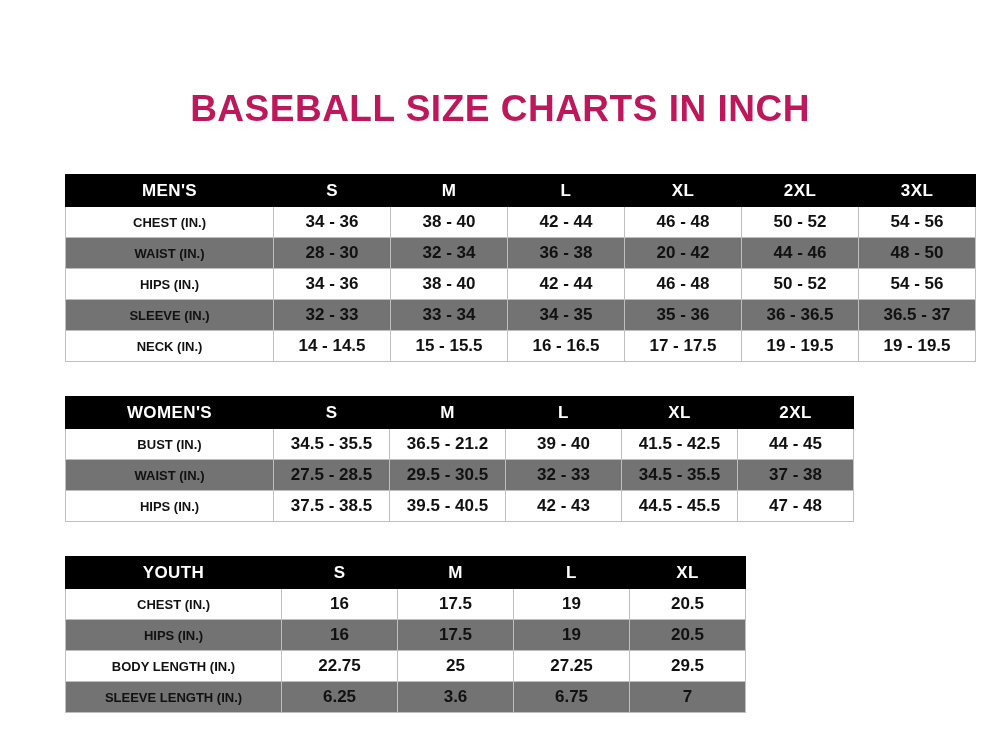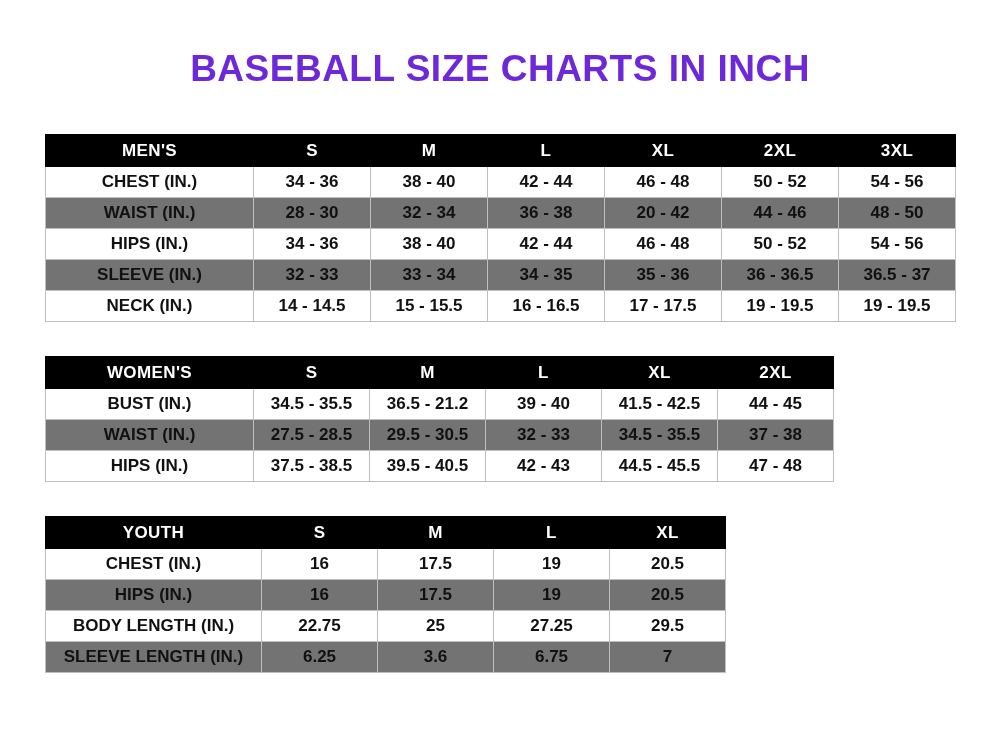--- a/index.html
+++ b/index.html
@@ -19,25 +19,26 @@
     width: 1000px;
     height: 752px;
     box-sizing: border-box;
   }
   .title {
     text-align: center;
     font-size: 37px;
     font-weight: bold;
     letter-spacing: 0.5px;
     margin: 0;
-    padding-top: 48px;
-    color: #6d28d9;
+    padding-top: 88px;
+    color: #be185d;
   }
   .tables {
     margin-top: 44px;
+    padding-left: 20px;
   }
   table.size-table {
     border-collapse: collapse;
     table-layout: fixed;
     margin: 0 auto;
   }
   table.size-table td, table.size-table th {
     border: 1px solid #bfbfbf;
     text-align: center;
     font-weight: bold;
@@ -58,21 +59,21 @@
     height: 32px;
   }
   table.size-table thead th.first-head {
     text-align: center;
   }
   table.size-table tbody tr.alt td {
     background: #737373;
   }
   table.size-table td.rowlabel {
     text-align: center;
-    font-size: 17px;
+    font-size: 13px;
   }
   #men-table { width: 910px; margin-left: 45px; }
   #men-table col.lbl { width: 208px; }
   #men-table col.val { width: 117px; }
 
   #women-table { width: 640px; margin-left: 45px; margin-top: 34px; }
   #women-table col.lbl { width: 208px; }
   #women-table col.val { width: 116px; }
 
   #youth-table { width: 680px; margin-left: 45px; margin-top: 34px; }

